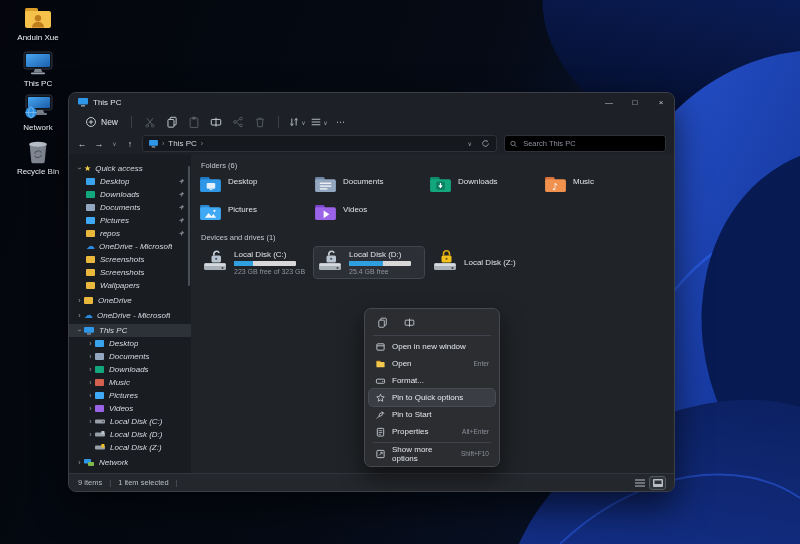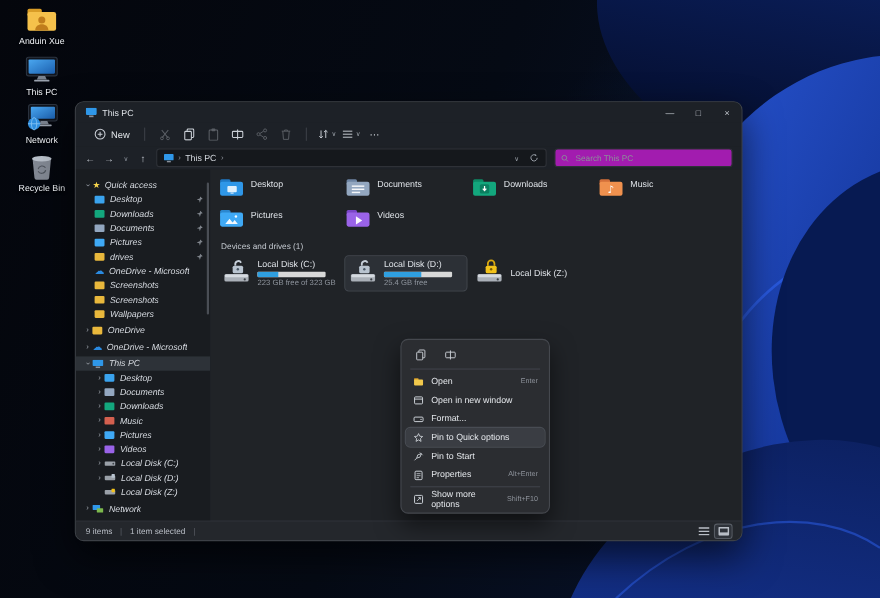--- a/index.html
+++ b/index.html
@@ -30,21 +30,21 @@
   .tb-chev{font-size:6px;color:#9aa0a8;margin-left:1px;}
   .tb-more{font-size:9px;color:#cfd4da;margin-left:6px;}
 
   .addrbar{height:21px;flex:0 0 auto;display:flex;align-items:center;padding:0 8px;background:#1d2127;gap:7px;}
   .nav-a{font-size:9px;color:#c9ced6;width:10px;text-align:center;}
   .nav-a.small{font-size:6px;color:#8b9099;width:7px;}
   .crumbbox{flex:1;height:15px;background:#15181c;border:1px solid #2e3137;border-radius:3px;
     display:flex;align-items:center;padding:0 6px;gap:4px;font-size:8px;color:#d6dae0;}
   .crumb-sep{color:#8b9099;font-size:7px;}
   .crumb-right{margin-left:auto;display:flex;align-items:center;gap:9px;color:#9aa0a8;font-size:6px;}
-  .searchbox{width:150px;height:15px;background:#a21caf;border:1px solid #2e3137;border-radius:3px;
+  .searchbox{width:150px;height:15px;background:#000000;border:1px solid #2e3137;border-radius:3px;
     display:flex;align-items:center;padding:0 5px;gap:4px;}
   .searchbox input{background:transparent;border:0;outline:0;color:#b7bcc4;font-size:7.5px;width:100%;
     font-family:"Liberation Sans",sans-serif;}
   .searchbox input::placeholder{color:#8b9099;}
 
   .wbody{flex:1;display:flex;min-height:0;background:#202327;position:relative;}
   .sidebar{width:122px;flex:0 0 auto;background:#191c20;padding-top:8px;position:relative;}
   .sscroll{position:absolute;right:1px;top:12px;width:2px;height:120px;background:#4a4e55;border-radius:2px;}
   .srow{height:13px;display:flex;align-items:center;padding-left:6px;font-size:8px;color:#d6dae0;}
   .srow.gap{margin-top:2px;}
@@ -324,21 +324,21 @@
         </div>
         <div class="srow lvl1">
           <span class="sficon" style="background: rgb(63, 169, 245);"></span>
           <span class="slabel">Pictures</span>
           <svg class="pin" width="7" height="7" viewBox="0 0 8 8">
               <path d="M4.6 .8 l2.6 2.6 -1.9 .5 -1.1 3.3 -.7 -2.6 -2.6 -.7 3.2 -1.2 Z" fill="#9aa0a8"></path>
             </svg>
         </div>
         <div class="srow lvl1">
           <span class="sficon" style="background: rgb(233, 184, 60);"></span>
-          <span class="slabel">drives</span>
+          <span class="slabel">repos</span>
           <svg class="pin" width="7" height="7" viewBox="0 0 8 8">
               <path d="M4.6 .8 l2.6 2.6 -1.9 .5 -1.1 3.3 -.7 -2.6 -2.6 -.7 3.2 -1.2 Z" fill="#9aa0a8"></path>
             </svg>
         </div>
         <div class="srow lvl1">
           <span class="sglyph cloudi">☁</span>
           <span class="slabel">OneDrive - Microsoft</span>
         </div>
         <div class="srow lvl1">
           <span class="sficon" style="background: rgb(233, 184, 60);"></span>
@@ -428,20 +428,21 @@
           <span class="chev">›</span>
           <svg class="ssvg" width="10" height="8" viewBox="0 0 10 8">
             <rect width="7" height="4.6" rx=".8" fill="#2f97e8"></rect>
               <rect x="4" y="3" width="6" height="4" rx=".8" fill="#7db94d"></rect>
           </svg>
           <span class="slabel">Network</span>
         </div>
       </div>
 
       <div class="main">
+        <div class="sechead">Folders (6)</div>
 
         <div class="fgrid">
           <div class="tile">
             <svg width="23" height="18" viewBox="0 0 24 19">
               <rect x="1" y="2" width="10" height="6" rx="1.5" fill="#1f78c4"></rect>
               <rect x="1" y="4.5" width="22" height="13.5" rx="2" fill="#2f97e8"></rect>
               <rect x="8" y="8.5" width="9" height="6" rx="1" fill="#ffffff" opacity=".85"></rect>
               <rect x="11" y="14.8" width="3" height="1.2" fill="#ffffff" opacity=".7"></rect>
             </svg>
             <span class="tlabel">Desktop</span>
@@ -572,36 +573,36 @@
               <rect x="1.5" y="4" width="11" height="6.5" rx="1" fill="none" stroke="#c9ced4" stroke-width="1.1"></rect>
               <path d="M7 2 v10.5" stroke="#c9ced4" stroke-width="1.1"></path>
             </svg>
           </div>
         </div>
         <div class="msep"></div>
 
         <div class="mitem">
           <span class="mic">
             <svg width="11" height="10" viewBox="0 0 11 11">
+              <rect x="1.5" y="2" width="8" height="7" rx="1" fill="none" stroke="#c9ced4"></rect>
+              <path d="M1.5 4.2 h8" stroke="#c9ced4"></path>
+            </svg>
+            </span>
+          <span>Open in new window</span>
+          <span class="mshort"></span>
+        </div>
+        <div class="mitem">
+          <span class="mic">
+            <svg width="11" height="10" viewBox="0 0 11 11">
               <rect x="1" y="2" width="4.5" height="2.5" rx=".6" fill="#d99d27"></rect>
               <rect x="1" y="3.2" width="9" height="6" rx="1" fill="#f2c94c"></rect>
             </svg>
             </span>
           <span>Open</span>
           <span class="mshort">Enter</span>
-        </div>
-        <div class="mitem">
-          <span class="mic">
-            <svg width="11" height="10" viewBox="0 0 11 11">
-              <rect x="1.5" y="2" width="8" height="7" rx="1" fill="none" stroke="#c9ced4"></rect>
-              <path d="M1.5 4.2 h8" stroke="#c9ced4"></path>
-            </svg>
-            </span>
-          <span>Open in new window</span>
-          <span class="mshort"></span>
         </div>
         <div class="mitem">
           <span class="mic">
             <svg width="11" height="10" viewBox="0 0 11 11">
               <rect x="1" y="3.5" width="9" height="4.5" rx="1" fill="none" stroke="#c9ced4"></rect>
               <circle cx="8" cy="5.8" r=".7" fill="#c9ced4"></circle>
             </svg>
             </span>
           <span>Format...</span>
           <span class="mshort"></span>

